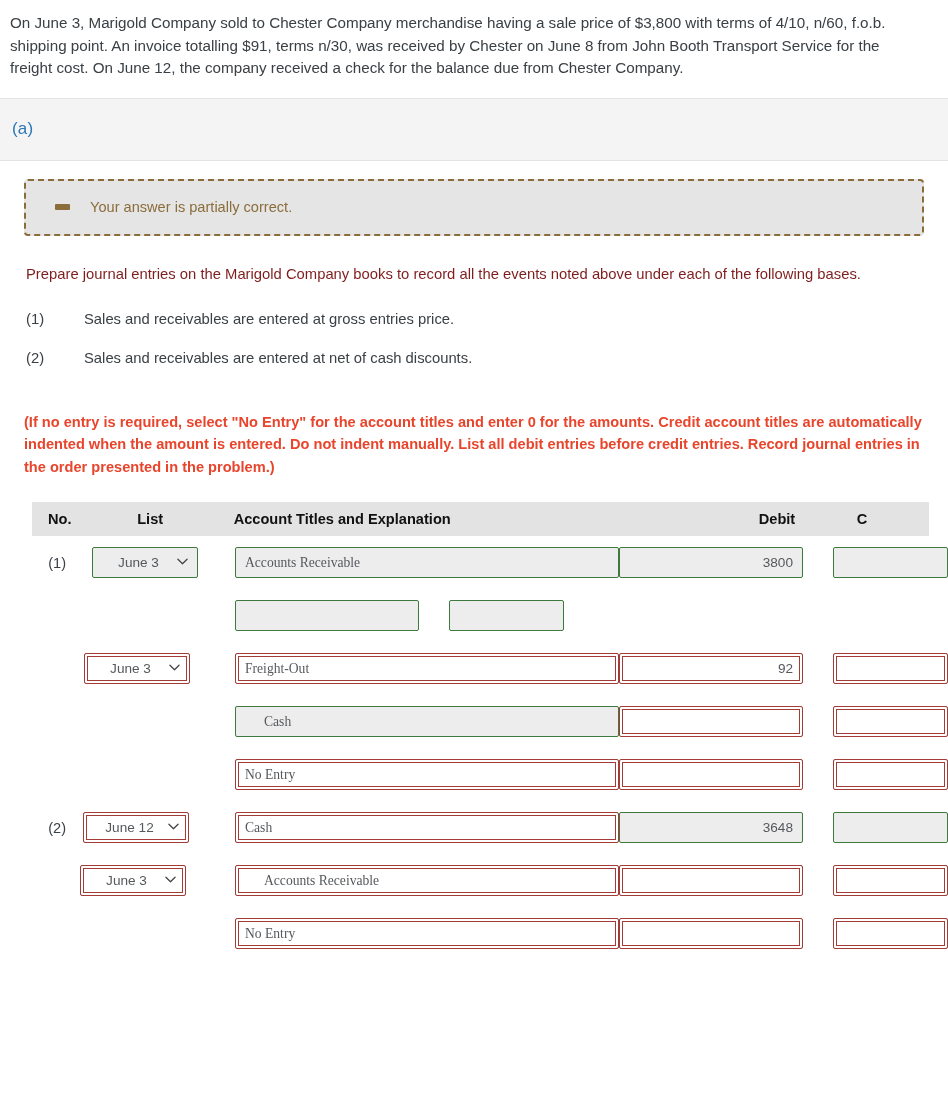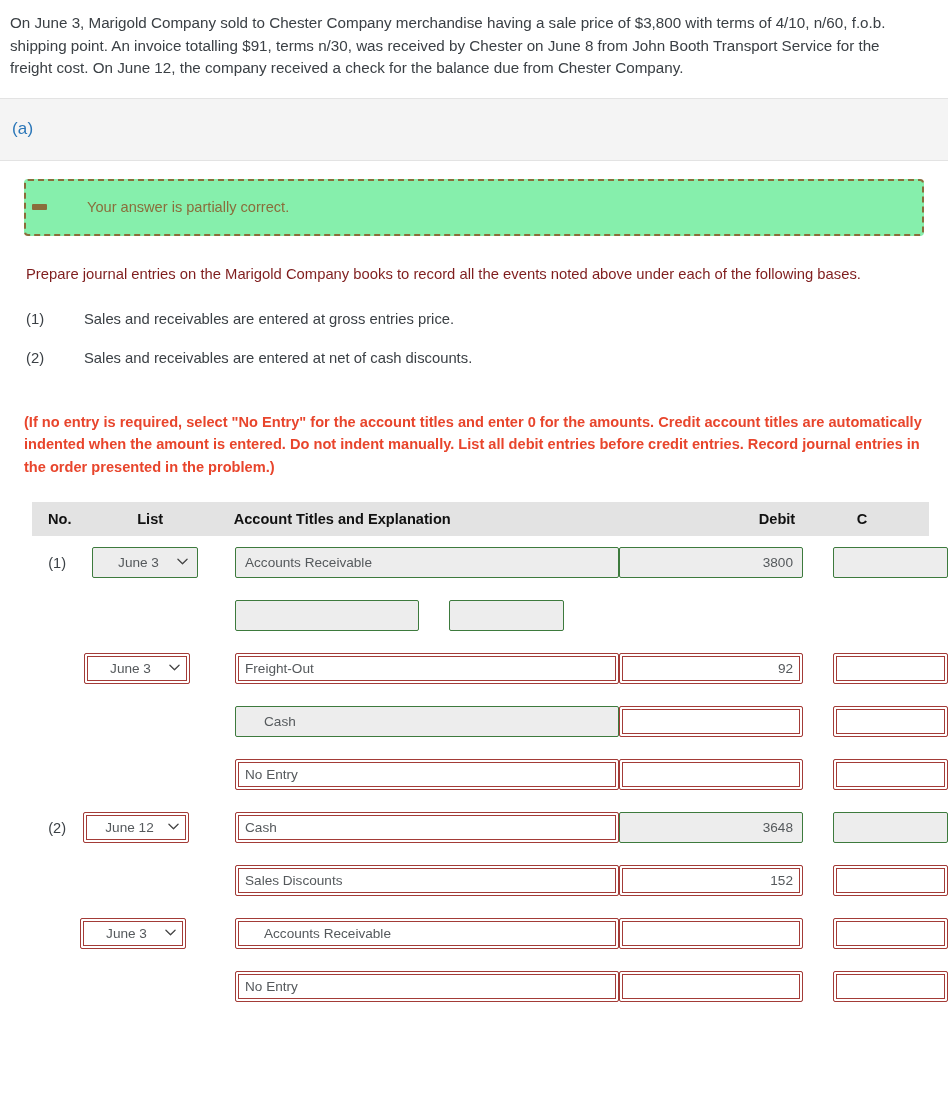--- a/index.html
+++ b/index.html
@@ -43,28 +43,27 @@
     font-size: 17px;
     letter-spacing: .2px;
   }
 
   
   .banner-wrap {
     padding: 18px 24px 0 24px;
   }
   .banner {
     border: 2px dashed #8a6d3b;
-    background: #86efac;
+    background: #e5e5e5;
     border-radius: 4px;
     height: 57px;
     display: flex;
     align-items: center;
-    padding-left: 6px;
-    box-sizing: border-box;
-    gap: 20px;
+    padding-left: 29px;
+    box-sizing: border-box;
   }
   .banner-icon {
     width: 15px;
     height: 6px;
     background: #8a6d3b;
     border-radius: 1px;
     margin-right: 20px;
     flex: 0 0 auto;
   }
   .banner-text {
@@ -172,21 +171,21 @@
   .sel .chev {
     position: absolute;
     right: 9px;
     top: 50%;
     width: 11px;
     height: 11px;
     margin-top: -7px;
   }
   .sel .chev svg { display: block; }
 
-  .acct-fld  { width: 384px; }
+  .acct-fld  { width: 384px; font-family: Liberation Serif, serif; }
   .debit-fld { width: 184px; text-align: right; }
   .credit-fld{ width: 140px; text-align: right; }
 
   .indent { padding-left: 28px; }
   .shift-a { margin-left: 11px; }
   .shift-b { margin-left: 3px; }
   .shift-c { margin-left: 2px; }
   .shift-d { margin-left: -1px; }
 </style>
 </head>
@@ -321,33 +320,20 @@
         </div>
         <div class="c-debit">
           <div class="fld debit-fld">3648</div>
         </div>
         <div class="c-credit">
           <div class="fld credit-fld"></div>
         </div>
       </div>
       <div class="jrow">
         <div class="c-no"></div>
-        <div class="c-date"></div>
-        <div class="c-acct">
-          <div class="fld bad acct-fld">Sales Discounts</div>
-        </div>
-        <div class="c-debit">
-          <div class="fld bad debit-fld">152</div>
-        </div>
-        <div class="c-credit">
-          <div class="fld bad credit-fld"></div>
-        </div>
-      </div>
-      <div class="jrow">
-        <div class="c-no"></div>
         <div class="c-date">
           <div class="fld bad sel  shift-d"><span>June 3</span><span class="chev">
               <svg viewBox="0 0 12 12" width="11" height="11" aria-hidden="true">
                 <path d="M1 3.5 L6 8.5 L11 3.5" fill="none" stroke="#444" stroke-width="1.4" stroke-linecap="round" stroke-linejoin="round"></path>
               </svg>
             </span></div>
         </div>
         <div class="c-acct">
           <div class="fld bad acct-fld indent">Accounts Receivable</div>
         </div>

